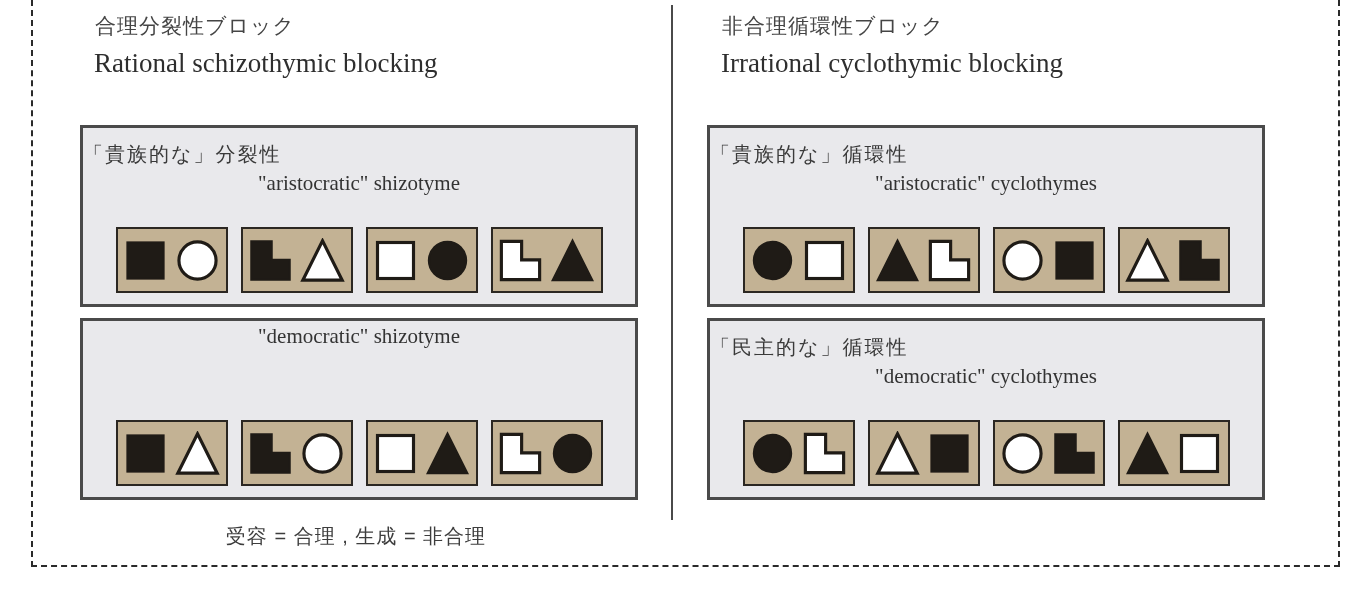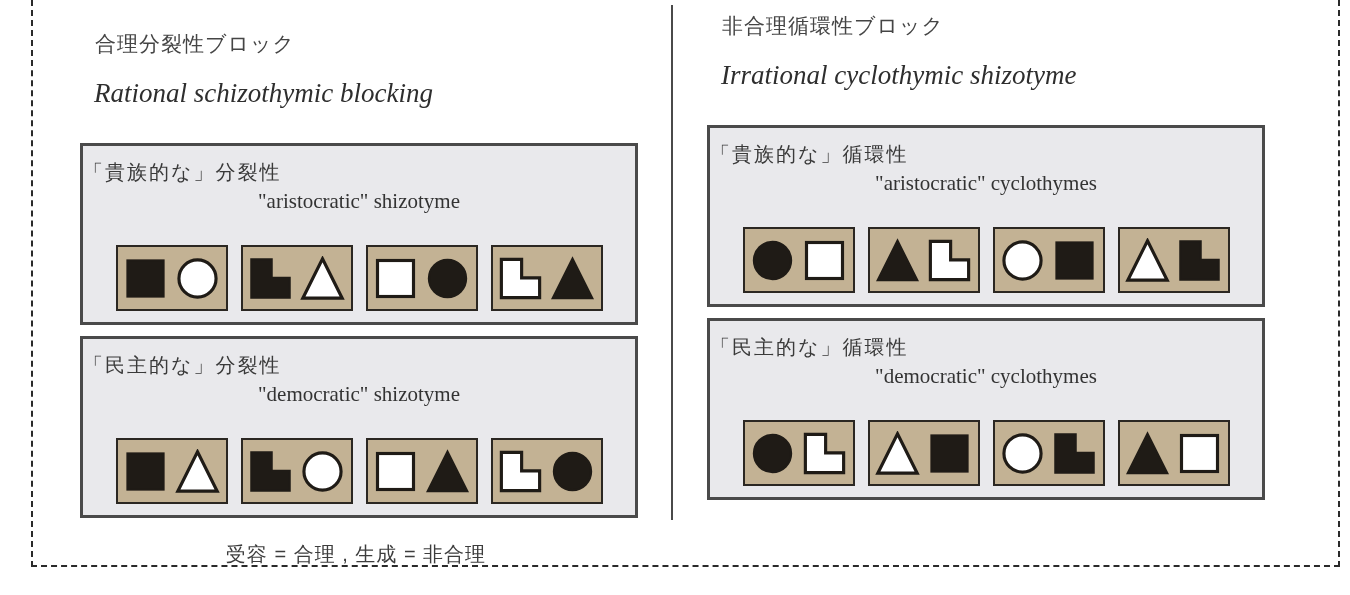--- a/index.html
+++ b/index.html
@@ -10,30 +10,30 @@
   }
   .dashed-frame{
     position:absolute; left:31px; top:-10px; width:1305px; height:573px;
     border:2px dashed var(--dashed_border);
   }
   .divider{
     position:absolute; left:671px; top:5px; width:2px; height:515px;
     background:var(--divider);
   }
   .column{ position:absolute; top:0; width:560px; height:560px; }
-  .col-left{ left:80px;margin-top:18px; }
+  .col-left{ left:80px; }
   .col-right{ left:707px;padding-left:43px; }
   .col-title-jp{
     position:absolute; left:15px; top:12px;
     font-size:21px; letter-spacing:1px; color:#454545;
   }
   .col-title-en{
-    position:absolute; left:14px; top:60px;
+    position:absolute; left:14px; top:48px;
     font-family:"Liberation Serif", serif;
-    font-size:27px; color:#2e2e2e;font-style:italic;
+    font-size:27px; color:#2e2e2e;
   }
   .group-box{
     position:absolute; left:0; width:552px; height:176px;
     background:var(--box_bg);
     border:3px solid var(--box_border);
   }
   .group-box.first{ top:125px; }
   .group-box.second{ top:318px; }
   .group-label-jp{
     margin-top:13px; 
@@ -105,21 +105,20 @@
               <polygon points="3,3 21,3 21,19.5 37,19.5 37,37 3,37" fill="#ffffff" stroke="#1f1b16" stroke-width="2.8"></polygon>
             </svg>
             <svg viewBox="0 0 40 40" width="45" height="45" class="glyph">
               <polygon points="20,2.5 37.5,37.5 2.5,37.5" fill="#1f1b16" stroke="#1f1b16" stroke-width="2"></polygon>
             </svg>
           </div>
         </div>
     </div>
 
     <div class="group-box second">
-      <div class="group-label-jp">「民主的な」分裂性</div>
       <div class="group-label-en">"democratic" shizotyme</div>
       <div class="card-row">
           <div class="card">
             <svg viewBox="0 0 40 40" width="45" height="45" class="glyph">
               <rect x="4" y="4" width="32" height="32" fill="#1f1b16" stroke="#1f1b16" stroke-width="2"></rect>
             </svg>
             <svg viewBox="0 0 40 40" width="45" height="45" class="glyph">
               <polygon points="20,2.5 37.5,37.5 2.5,37.5" fill="#ffffff" stroke="#1f1b16" stroke-width="2.8"></polygon>
             </svg>
           </div>
@@ -148,21 +147,21 @@
             </svg>
           </div>
         </div>
     </div>
 
     <div class="caption">受容 = 合理 , 生成 = 非合理</div>
   </div>
 
   <div class="column col-right">
     <div class="col-title-jp">非合理循環性ブロック</div>
-    <div class="col-title-en">Irrational cyclothymic shizotyme</div>
+    <div class="col-title-en">Irrational cyclothymic blocking</div>
 
     <div class="group-box second">
       <div class="group-label-jp">「民主的な」循環性</div>
       <div class="group-label-en">"democratic" cyclothymes</div>
       <div class="card-row">
           <div class="card">
             <svg viewBox="0 0 40 40" width="45" height="45" class="glyph">
               <circle cx="20" cy="20" r="16.5" fill="#1f1b16" stroke="#1f1b16" stroke-width="2"></circle>
             </svg>
             <svg viewBox="0 0 40 40" width="45" height="45" class="glyph">

